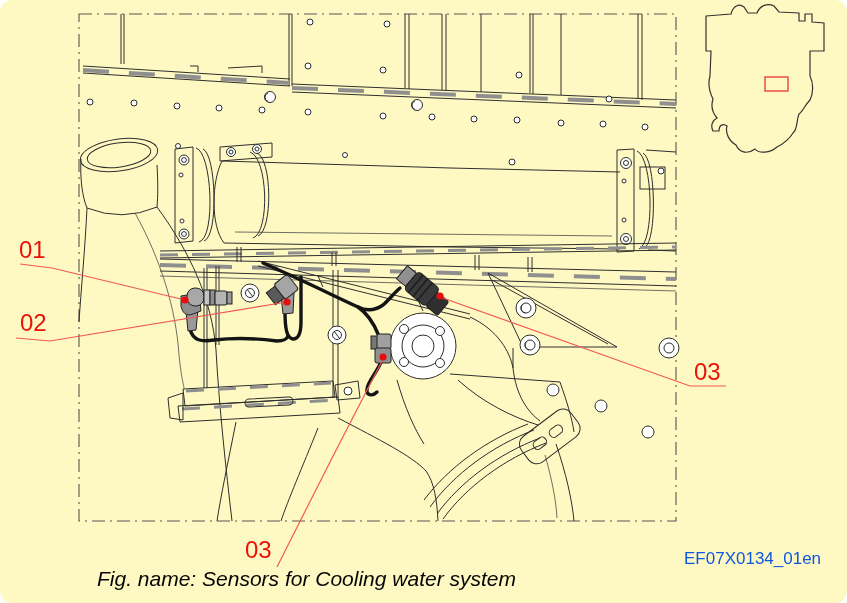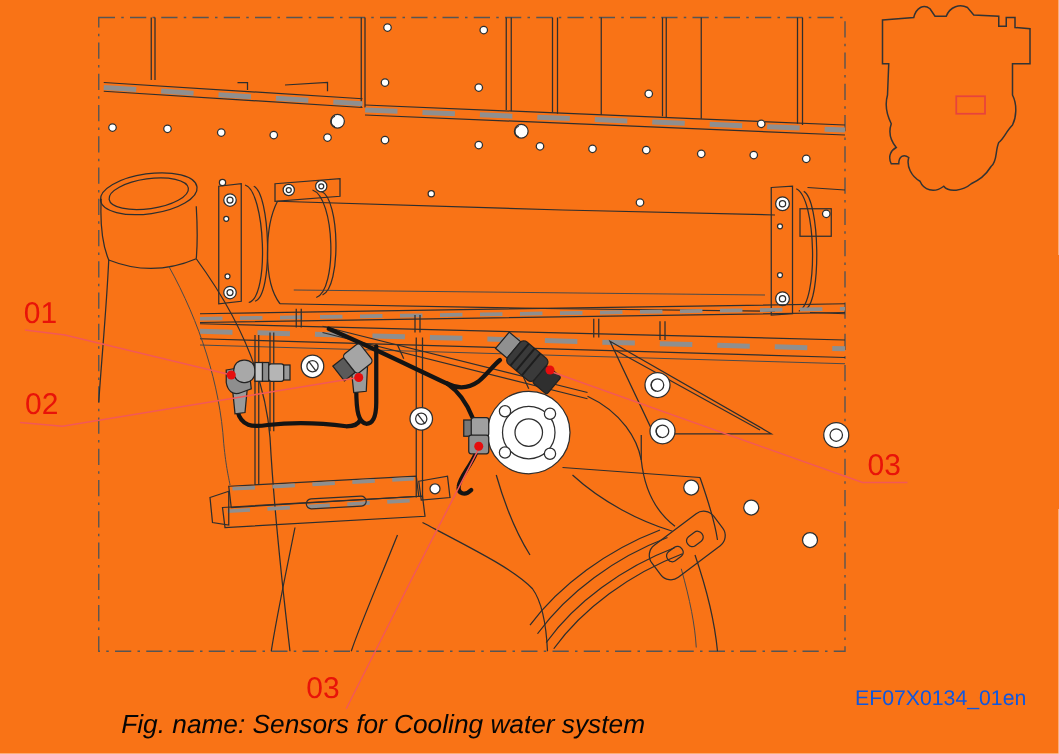--- a/index.html
+++ b/index.html
@@ -1,17 +1,17 @@
 <!DOCTYPE html>
 <html><head>
 <meta charset="utf-8">
 <style>
   html,body{margin:0;padding:0;background:#ffffff;}
-  #page{position:relative;width:847px;height:603px;background:#f97316;overflow:hidden;
-        font-family:"Liberation Sans", sans-serif;}
+  #page{position:relative;width:847px;height:603px;background:#fef9c3;overflow:hidden;
+        font-family:"Liberation Sans", sans-serif;border-radius:12px;}
   svg text{user-select:none;}
   .callout{font-family:"Liberation Sans", sans-serif;font-size:24px;}
   .caption{font-family:"Liberation Sans", sans-serif;font-size:21px;font-style:italic;fill:#060606;}
   .doccode{font-family:"Liberation Sans", sans-serif;font-size:17px;}
   .ln{fill:none;stroke:#2e2e2e;stroke-width:1;}
   .lnt{fill:none;stroke:#4a4a4a;stroke-width:0.8;}
   .gray-dash{fill:none;stroke:#8f8f8f;stroke-width:4;stroke-dasharray:26 20;}
   .gray-dash-sm{fill:none;stroke:#8f8f8f;stroke-width:3;stroke-dasharray:18 14;}
   .cable{fill:none;stroke:#141414;stroke-width:3.4;stroke-linecap:round;}
   .hole{fill:#ffffff;stroke:#2e2e2e;stroke-width:1;}

